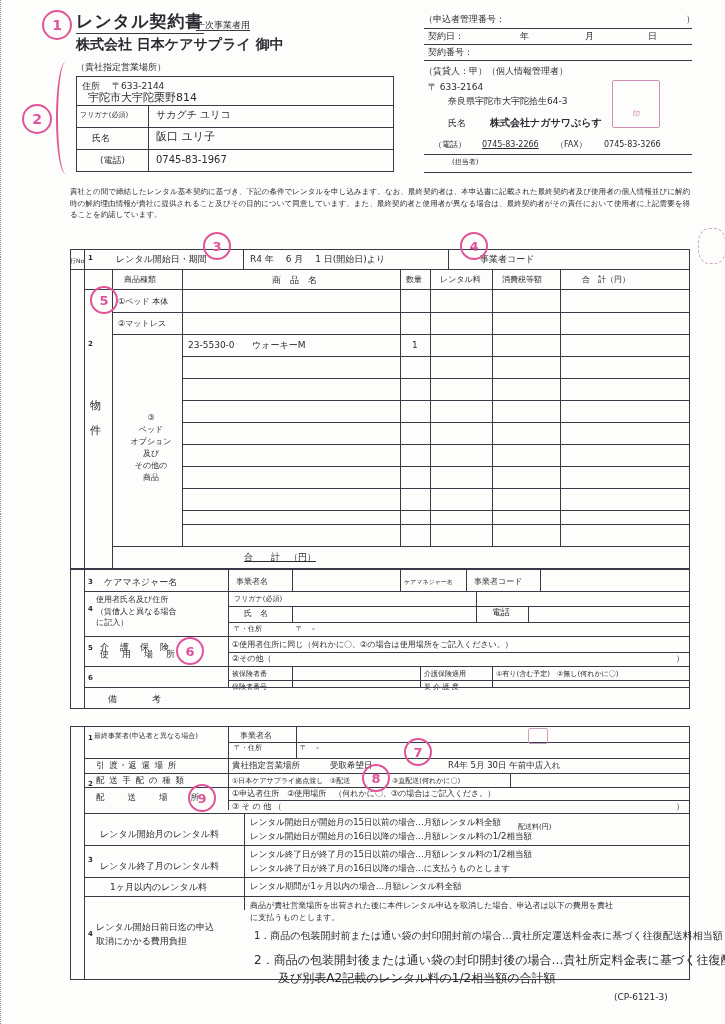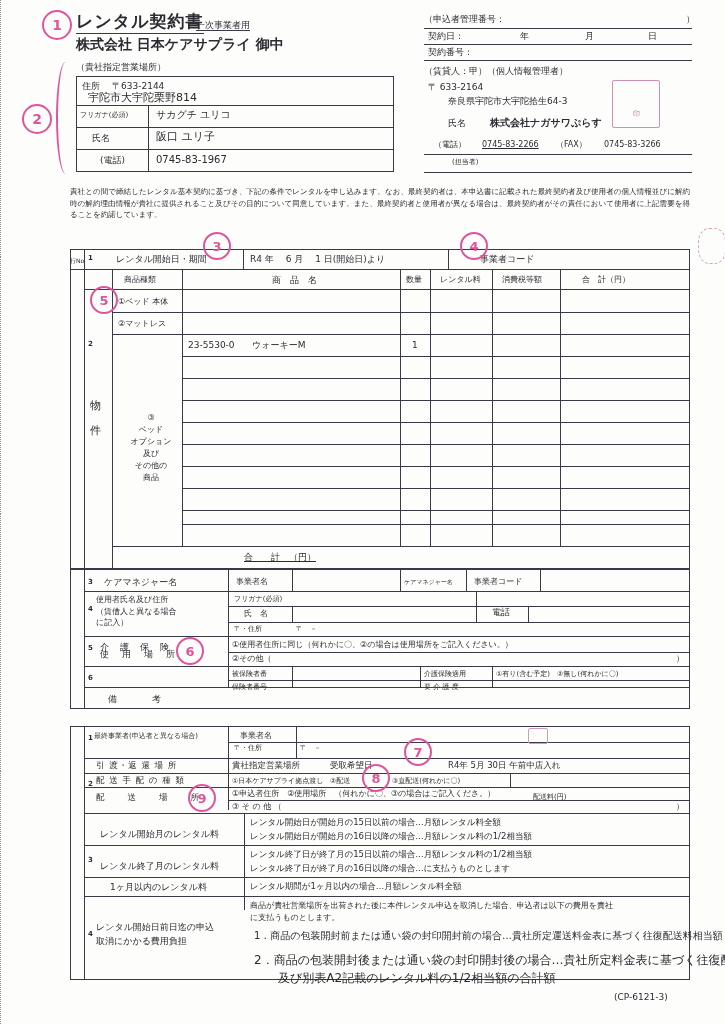--- a/index.html
+++ b/index.html
@@ -250,21 +250,21 @@
   <div class="t" style="left:330px;top:761px;font-size:8.5px;">受取希望日</div>
   <div class="t" style="left:448px;top:761px;font-size:8.5px;">R4年 5月 30日 午前中店入れ</div>
   <div class="vr" style="left:228px;top:758px;height:52px;"></div>
   <div class="hr" style="left:84px;top:773px;width:606px;"></div>
 
   <div class="t" style="left:96px;top:776px;font-size:8.5px;letter-spacing:1px;">配 送 手 配 の 種 類</div>
   <div class="t xs" style="left:232px;top:777px;">①日本ケアサプライ拠点渡し</div>
   <div class="t xs" style="left:330px;top:777px;">②配送</div>
   <div class="t xs" style="left:392px;top:777px;">③直配送(何れかに〇)</div>
   <div class="vr" style="left:510px;top:773px;height:14px;"></div>
-  <div class="t xs" style="left:518px;top:793px;margin-left:15px;">配送料(円)</div>
+  <div class="t xs" style="left:518px;top:823px;">配送料(円)</div>
 
   <div class="hr" style="left:84px;top:787px;width:606px;"></div>
 
   <div class="t" style="left:96px;top:793px;font-size:8.5px;letter-spacing:2px;">配　　送　　場　　所</div>
   <div class="t" style="left:232px;top:789px;font-size:8px;">①申込者住所　②使用場所　（何れかに〇、③の場合はご記入くださ。）</div>
   <div class="hr" style="left:228px;top:800px;width:462px;"></div>
   <div class="t" style="left:232px;top:802px;font-size:8px;">③ そ の 他 （</div>
   <div class="t" style="left:676px;top:802px;font-size:8px;">）</div>
   <div class="hr" style="left:84px;top:813px;width:606px;"></div>
 

